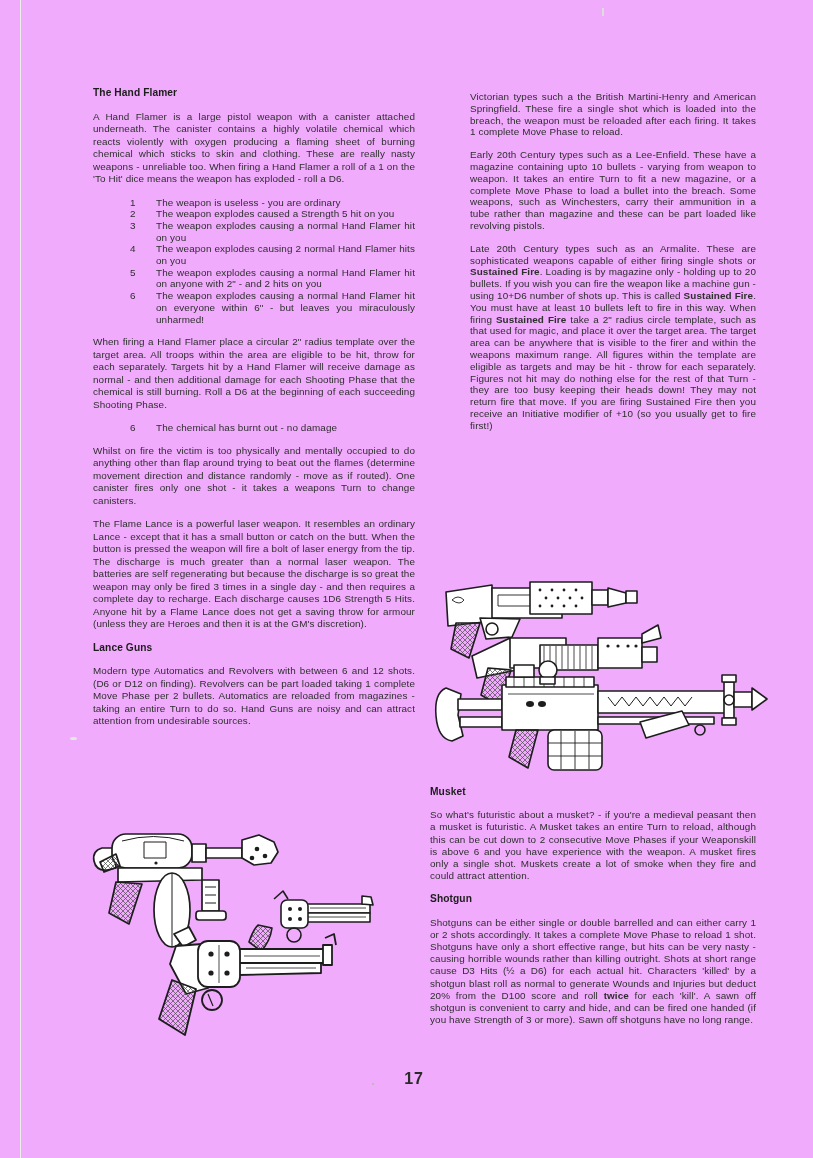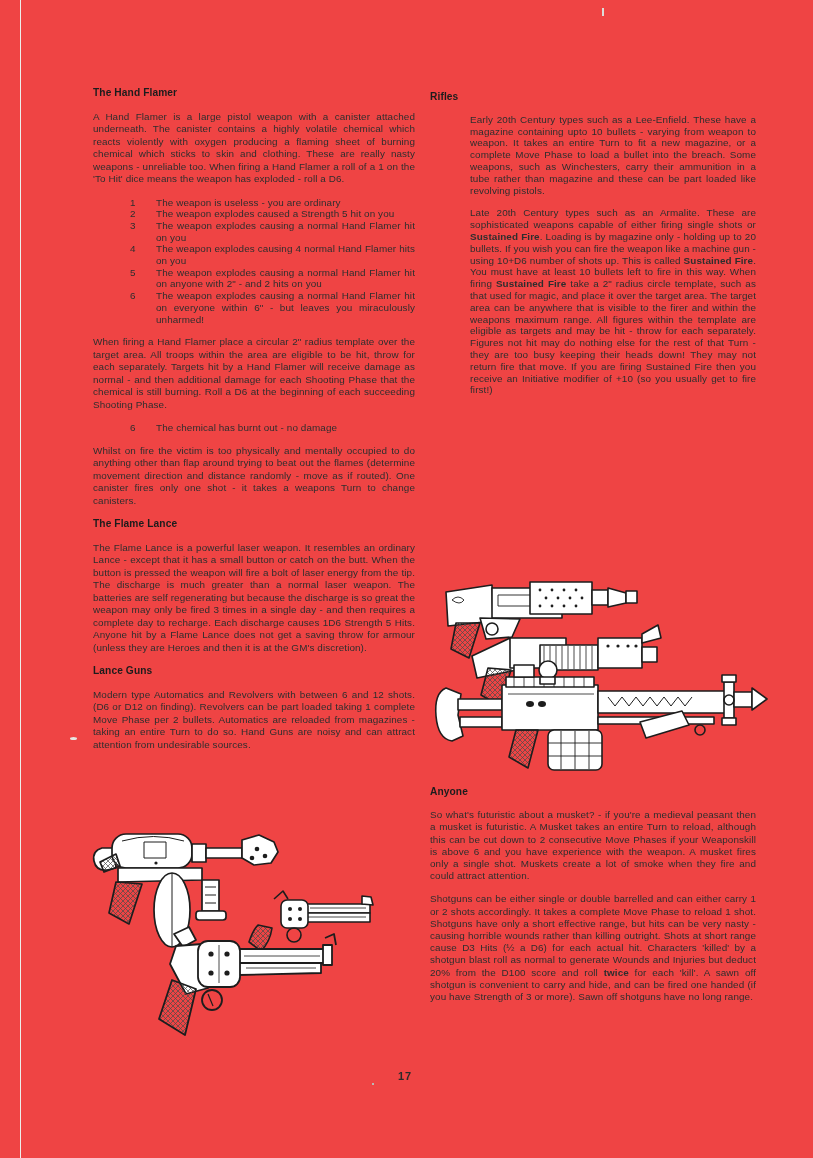--- a/index.html
+++ b/index.html
@@ -4,21 +4,21 @@
 <style>
   html,body{margin:0;padding:0;}
   body{
     width:813px;height:1158px;
     background:#fbfbf9;
     font-family:"Liberation Sans",sans-serif;
     color:#2e2e2e;
     position:relative;
     overflow:hidden;
   }
-  .page{position:absolute;inset:0;background:#ef4444;}
+  .page{position:absolute;inset:0;background:#f0abfc;}
   
   .crease{position:absolute;left:20px;top:0;width:1px;height:1158px;background:#ededea;}
   .smudge-a{position:absolute;left:602px;top:8px;width:2px;height:8px;background:#dcdcd8;}
   .smudge-b{position:absolute;left:70px;top:737px;width:7px;height:3px;background:#e6e6e2;border-radius:50%;}
   .smudge-c{position:absolute;left:372px;top:1083px;width:2px;height:2px;background:#b9b9b5;}
 
   .col{position:absolute;font-size:9.9px;text-align:justify;letter-spacing:.1px;}
   .col-left{left:93px;top:87px;width:322px;line-height:12.5px;}
   .col-right-top{left:430px;top:91px;width:326px;line-height:11.8px;}
   .col-right-bottom{left:430px;top:786px;width:326px;line-height:12.2px;}
@@ -32,22 +32,22 @@
   .roll-table{margin:0 0 11px 0;line-height:11.7px;}
   .roll-row{display:flex;}
   .roll-num{flex:none;width:26px;margin-left:37px;text-align:left;}
   .roll-text{flex:1;text-align:justify;}
 
   .illus{position:absolute;}
   .illus-handguns{left:88px;top:816px;}
   .illus-rifles{left:430px;top:570px;}
   svg{display:block;}
 
-  .page-number{position:absolute;left:398px;top:1070px;width:26px;text-align:left;
-    font-size:11px;color:#2a2a2a;letter-spacing:1px;font-weight:bold;}
+  .page-number{position:absolute;left:398px;top:1070px;width:26px;text-align:right;
+    font-size:16px;color:#2a2a2a;letter-spacing:1px;font-weight:bold;}
 </style>
 </head>
 <body>
 
 <div class="page">
 
   <div class="crease"></div>
   <div class="smudge-a"></div>
   <div class="smudge-b"></div>
   <div class="smudge-c"></div>
@@ -64,21 +64,21 @@
       <div class="roll-row">
         <span class="roll-num">2</span>
         <span class="roll-text">The weapon explodes caused a Strength 5 hit on you</span>
       </div>
       <div class="roll-row">
         <span class="roll-num">3</span>
         <span class="roll-text">The weapon explodes causing a normal Hand Flamer hit on you</span>
       </div>
       <div class="roll-row">
         <span class="roll-num">4</span>
-        <span class="roll-text">The weapon explodes causing 4 normal Hand Flamer hits on you</span>
+        <span class="roll-text">The weapon explodes causing 2 normal Hand Flamer hits on you</span>
       </div>
       <div class="roll-row">
         <span class="roll-num">5</span>
         <span class="roll-text">The weapon explodes causing a normal Hand Flamer hit on anyone with 2" - and 2 hits on you</span>
       </div>
       <div class="roll-row">
         <span class="roll-num">6</span>
         <span class="roll-text">The weapon explodes causing a normal Hand Flamer hit on everyone within 6" - but leaves you miraculously unharmed!</span>
       </div>
     </div>
@@ -87,29 +87,28 @@
 
     <div class="roll-table">
       <div class="roll-row">
         <span class="roll-num">6</span>
         <span class="roll-text">The chemical has burnt out - no damage</span>
       </div>
     </div>
 
     <p>Whilst on fire the victim is too physically and mentally occupied to do anything other than flap around trying to beat out the flames (determine movement direction and distance randomly - move as if routed). One canister fires only one shot - it takes a weapons Turn to change canisters.</p>
 
-    <div class="heading">The Flame Lance</div>
     <p><span>The Flame Lance is a powerful laser weapon. It resembles an ordinary Lance - except that it has a small button or catch on the butt. When the button is pressed the weapon will fire a bolt of laser energy from the tip. The discharge is much greater than a normal laser weapon. The batteries are self regenerating but because the discharge is so great the weapon may only be fired 3 times in a single day - and then requires a complete day to recharge. Each discharge causes 1D6 Strength 5 Hits. Anyone hit by a Flame Lance does </span><span class="u">not</span><span> get a saving throw for armour (unless they are Heroes and then it is at the GM's discretion).</span></p>
 
     <div class="heading">Lance Guns</div>
     <p>Modern type Automatics and Revolvers with between 6 and 12 shots. (D6 or D12 on finding). Revolvers can be part loaded taking 1 complete Move Phase per 2 bullets. Automatics are reloaded from magazines - taking an entire Turn to do so. Hand Guns are noisy and can attract attention from undesirable sources.</p>
   </div>
 
   <div class="col col-right-top">
-    <div class="heading">Rifles</div>
+    <p class="indent">Victorian types such a the British Martini-Henry and American Springfield. These fire a single shot which is loaded into the breach, the weapon must be reloaded after each firing. It takes 1 complete Move Phase to reload.</p>
     <p class="indent">Early 20th Century types such as a Lee-Enfield. These have a magazine containing upto 10 bullets - varying from weapon to weapon. It takes an entire Turn to fit a new magazine, or a complete Move Phase to load a bullet into the breach. Some weapons, such as Winchesters, carry their ammunition in a tube rather than magazine and these can be part loaded like revolving pistols.</p>
     <p class="indent"><span>Late 20th Century types such as an Armalite. These are sophisticated weapons capable of either firing single shots or </span><span class="b">Sustained Fire</span><span>. Loading is by magazine only - holding up to 20 bullets. If you wish you can fire the weapon like a machine gun - using 10+D6 number of shots up. This is called </span><span class="b">Sustained Fire</span><span>. You must have at least 10 bullets left to fire in this way. When firing </span><span class="b">Sustained Fire</span><span> take a 2" radius circle template, such as that used for magic, and place it over the target area. The target area can be anywhere that is visible to the firer and within the weapons maximum range. All figures within the template are eligible as targets and may be hit - throw for each separately. Figures not hit may do nothing else for the rest of that Turn - they are too busy keeping their heads down! They may not return fire that move. If you are firing Sustained Fire then you receive an Initiative modifier of +10 (so you usually get to fire first!)</span></p>
   </div>
 
   <div class="illus illus-handguns">
     <svg width="338" height="250" viewBox="0 0 338 250">
       <defs>
         <pattern id="hatchA" width="5" height="5" patternUnits="userSpaceOnUse">
           <path d="M0,5 L5,0 M0,0 L5,5" stroke="#4a4a4a" stroke-width="0.7"></path>
         </pattern>
@@ -249,20 +248,21 @@
         <rect x="292" y="105" width="14" height="7"></rect>
         <rect x="292" y="148" width="14" height="7"></rect>
         <rect x="304" y="122" width="18" height="15"></rect>
         <path d="M322,118 l15,11 l-15,11 z"></path>
         <circle cx="299" cy="130" r="5" fill="none"></circle>
       </g>
     </svg>
   </div>
 
   <div class="col col-right-bottom">
-    <div class="heading">Anyone</div>
+    <div class="heading">Musket</div>
     <p>So what's futuristic about a musket? - if you're a medieval peasant then a musket is futuristic. A Musket takes an entire Turn to reload, although this can be cut down to 2 consecutive Move Phases if your Weaponskill is above 6 and you have experience with the weapon. A musket fires only a single shot. Muskets create a lot of smoke when they fire and could attract attention.</p>
 
+    <div class="heading">Shotgun</div>
     <p><span>Shotguns can be either single or double barrelled and can either carry 1 or 2 shots accordingly. It takes a complete Move Phase to reload 1 shot. Shotguns have only a short effective range, but hits can be very nasty - causing horrible wounds rather than killing outright. Shots at short range cause D3 Hits (½ a D6) for each actual hit. Characters 'killed' by a shotgun blast roll as normal to generate Wounds and Injuries but deduct 20% from the D100 score and roll </span><span class="b">twice</span><span> for each 'kill'. A sawn off shotgun is convenient to carry and hide, and can be fired one handed (if you have Strength of 3 or more). Sawn off shotguns have no long range.</span></p>
   </div>
 
   <div class="page-number">17</div>
 </div>
 
 </body></html>

